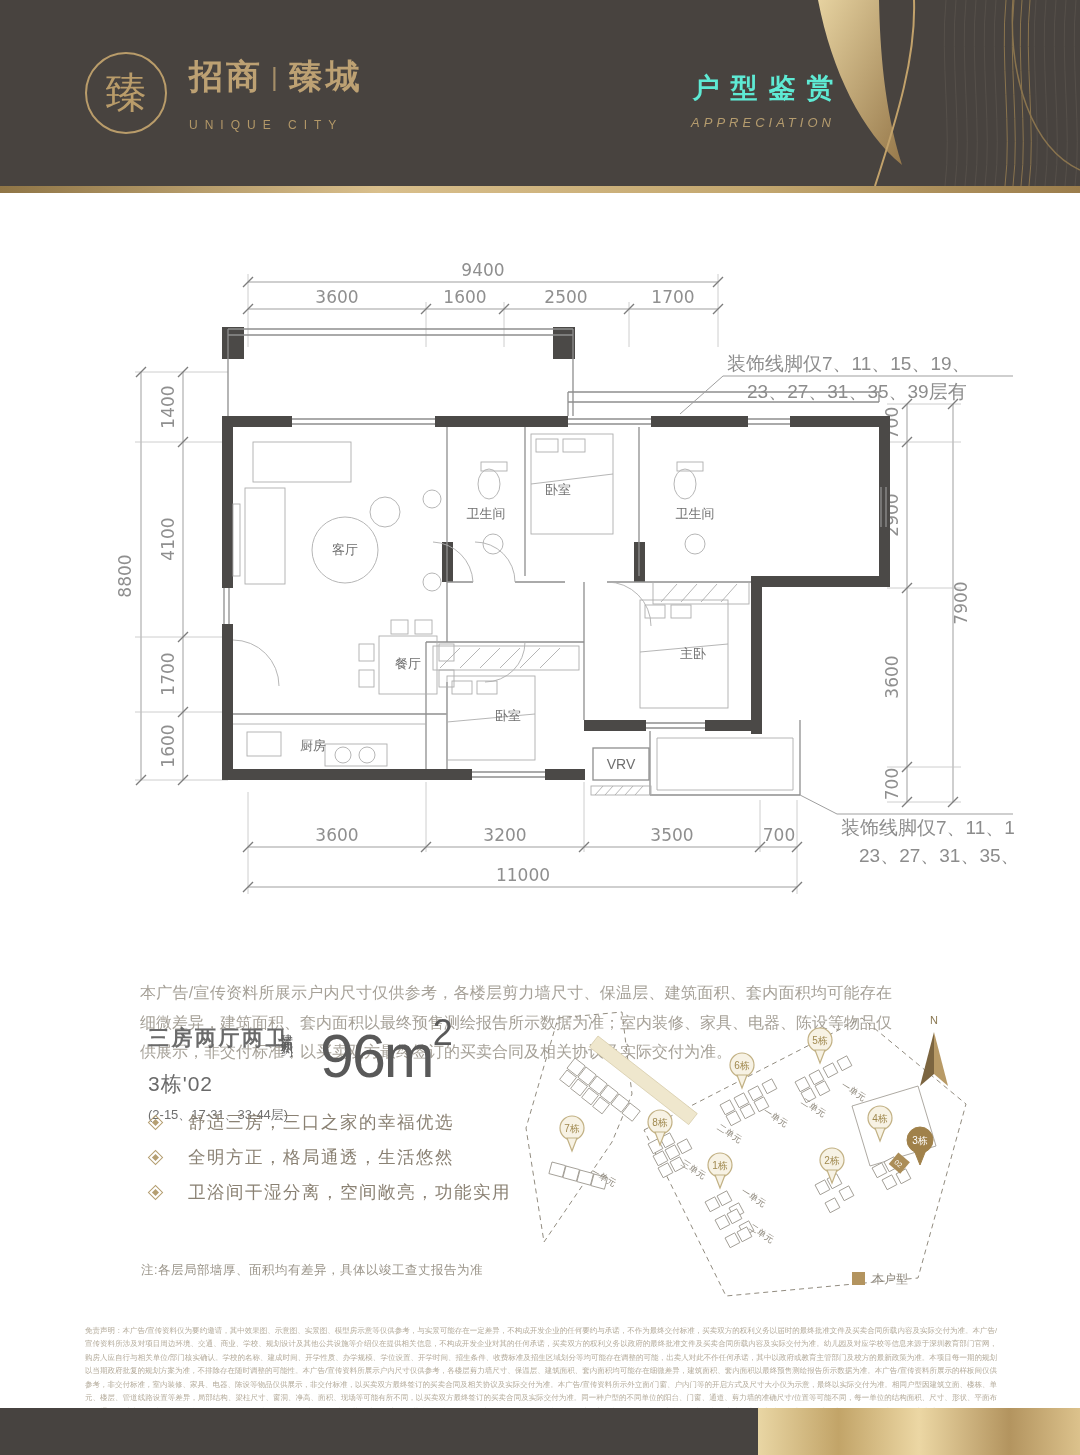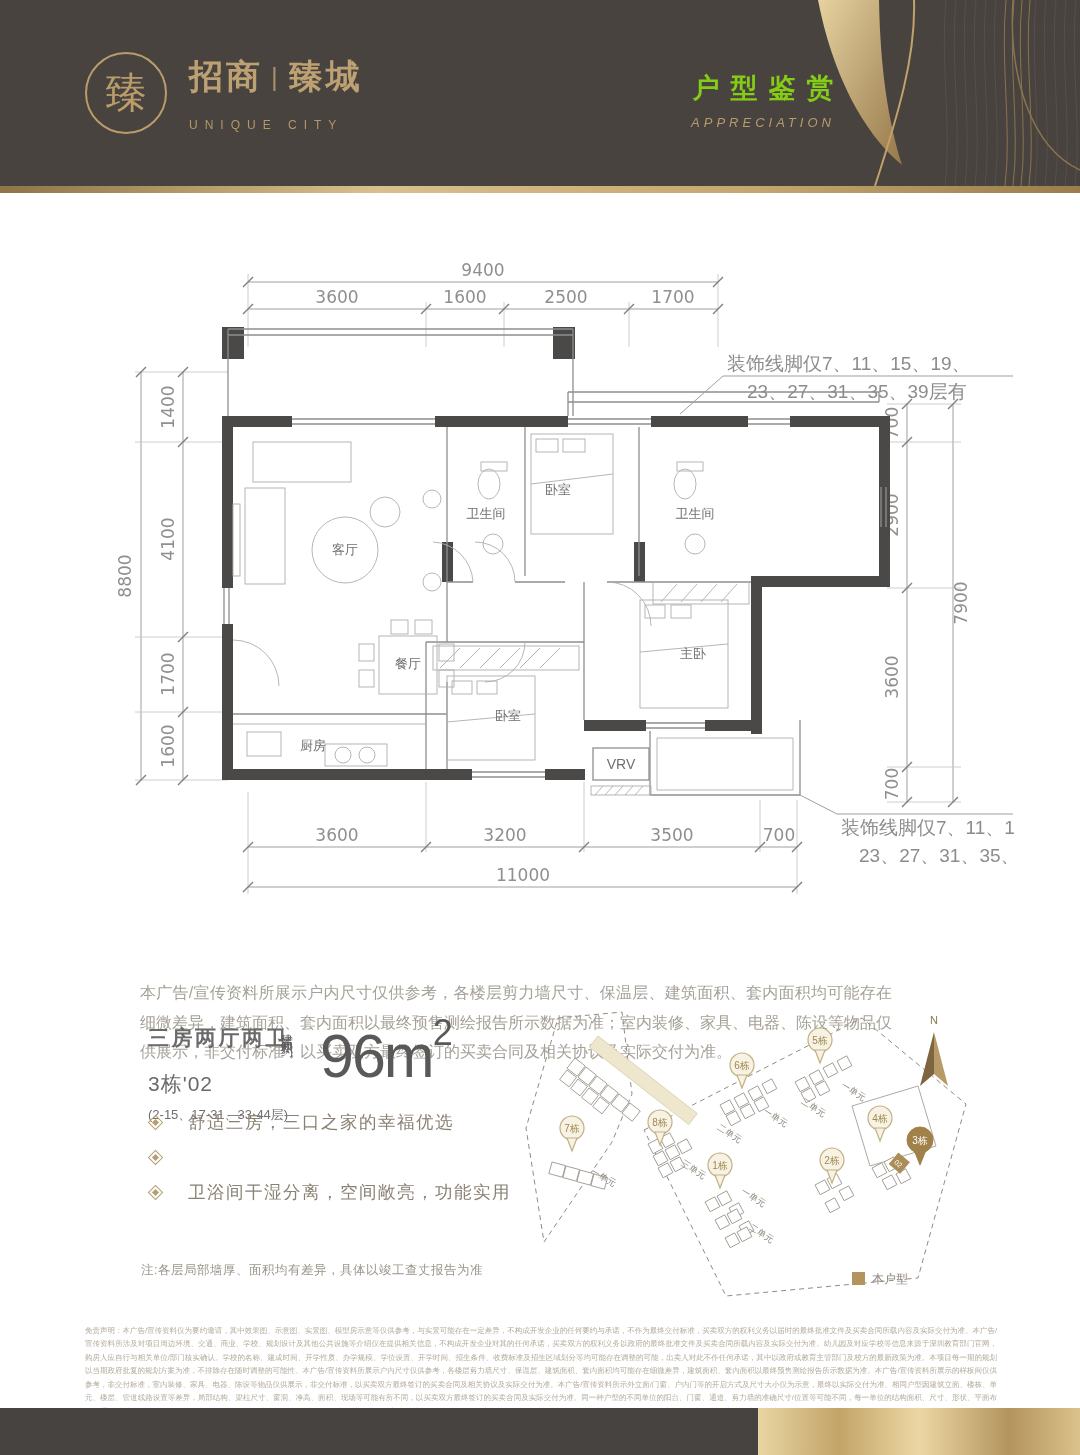--- a/index.html
+++ b/index.html
@@ -11,21 +11,21 @@
   .header{left:0;top:0;width:1080px;height:186px;background:#48433f;}
   .header svg{position:absolute;left:0;top:0;}
   .logo{left:85px;top:52px;display:flex;align-items:center;gap:22px;}
   .seal{width:78px;height:78px;border:2.5px solid #b99c6a;border-radius:50%;
         display:flex;align-items:center;justify-content:center;}
   .seal span{color:#b99c6a;font-size:42px;font-family:"DejaVu Serif",serif;}
   .brandcn{color:#bda173;font-size:34px;letter-spacing:3px;font-weight:600;}
   .brandcn .divider{font-size:26px;font-weight:300;opacity:.8;padding:0 8px;vertical-align:2px;}
   .branden{color:#b39868;font-size:12px;letter-spacing:7px;margin-top:18px;}
   .htitle{left:648px;top:70px;width:230px;text-align:center;}
-  .tcn{color:#84cc16;font-size:27px;letter-spacing:11px;font-weight:600;text-indent:11px;}
+  .tcn{color:#5eead4;font-size:27px;letter-spacing:11px;font-weight:600;text-indent:11px;}
   .ten{color:#b59c6e;font-size:13px;letter-spacing:4px;margin-top:9px;font-style:italic;}
   .goldline{left:0;top:186px;width:1080px;height:7px;
             background:linear-gradient(90deg,#8f7546,#d9bf8c 35%,#c3a76f 70%,#9b7d4c);}
 
   
   .planwrap{left:95px;top:252px;width:920px;height:712px;}
   .dimline{stroke:#9f9f9f;stroke-width:1;fill:none;}
   .dimx{stroke:#c2c2c2;stroke-width:.8;fill:none;}
   .tick{stroke:#7d7d7d;stroke-width:1.4;fill:none;}
   .dimtext{fill:#8f8f8f;font-size:17px;font-family:"DejaVu Sans",sans-serif;text-anchor:middle;}
@@ -310,20 +310,21 @@
     <span class="areasup">2</span>
   </div>
 
   <div class="features abs">
     <div class="feat">
       <span class="dia"></span>
       <span class="ftext">舒适三房，三口之家的幸福优选</span>
     </div>
     <div class="feat">
       <span class="dia"></span>
+      <span class="ftext">全明方正，格局通透，生活悠然</span>
     </div>
     <div class="feat">
       <span class="dia"></span>
       <span class="ftext">卫浴间干湿分离，空间敞亮，功能实用</span>
     </div>
   </div>
 
   <div class="plannote abs">注:各层局部墙厚、面积均有差异，具体以竣工查丈报告为准</div>
 
   <svg class="sitewrap abs" viewBox="0 0 462 295">

